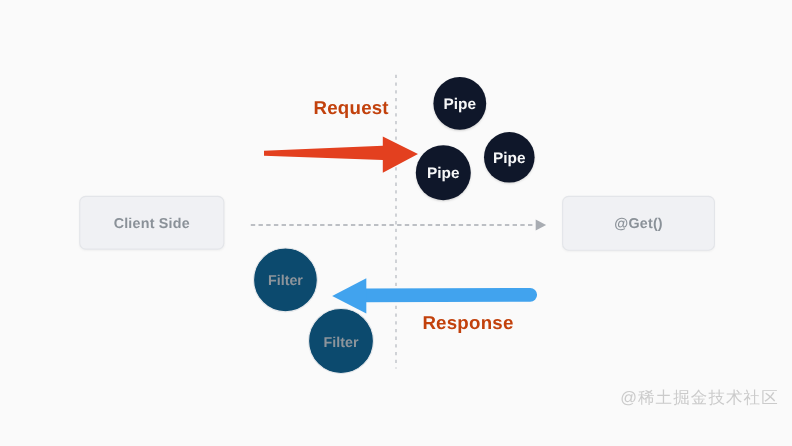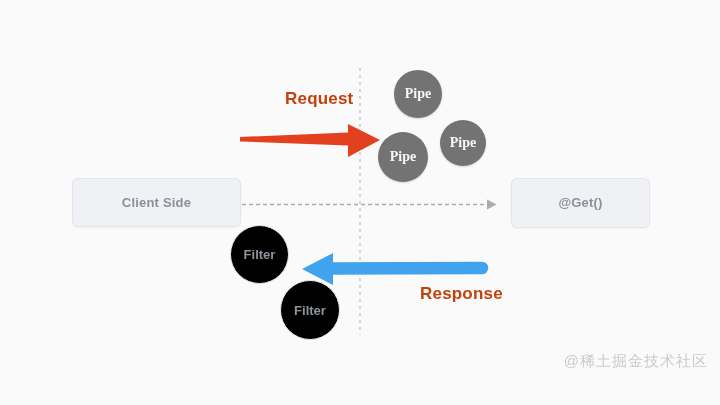--- a/index.html
+++ b/index.html
@@ -20,62 +20,61 @@
     border-radius: 6px;
     box-shadow: 0 1px 2px rgba(0,0,0,0.04);
     display: flex;
     align-items: center;
     justify-content: center;
     color: #8a9198;
     font-size: 13px;
     font-weight: 700;
     letter-spacing: 0.2px;
   }
-  .box-client { left: 72px; top: 178px; width: 169px; height: 49px; }
+  .box-client { left: 72px; top: 178px; width: 132px; height: 49px; }
   .box-handler { left: 511px; top: 178px; width: 139px; height: 50px; }
   .box-handler .lines { text-align: right; line-height: 18px; font-weight: 600; }
 
   .circle {
     position: absolute;
     border-radius: 50%;
     display: flex;
     align-items: center;
     justify-content: center;
   }
   .pipe {
-    background: #737373;
+    background: #0f172a;
     color: #f6f7f8;
     font-size: 14px;
     font-weight: 700;
     box-shadow: 0 1px 2px rgba(0,0,0,0.15);
-    font-family: Liberation Serif, serif;
   }
   .pipe-1 { left: 394px; top: 70px;  width: 48px; height: 48px; }
   .pipe-2 { left: 440px; top: 120px; width: 46px; height: 46px; }
   .pipe-3 { left: 378px; top: 132px; width: 50px; height: 50px; }
 
   .filter {
-    background: #000000;
+    background: #0c4a6e;
     border: 1px solid #e7e9ec;
     color: #8d949b;
     font-size: 13px;
     font-weight: 600;
   }
   .filter-1 { left: 230px; top: 225px; width: 59px; height: 59px; }
   .filter-2 { left: 280px; top: 280px; width: 60px; height: 60px; }
 
   .flow-label {
     position: absolute;
     font-size: 17px;
     font-weight: 600;
     color: #c2410c;
     letter-spacing: 0.2px;
   }
   .label-request  { left: 285px; top: 89px; }
-  .label-response { left: 420px; top: 284px; }
+  .label-response { left: 384px; top: 284px; }
 
   .watermark {
     position: absolute;
     right: 12px;
     top: 352px;
     font-size: 15px;
     color: #cbcbcb;
     letter-spacing: 1px;
   }
 </style>

